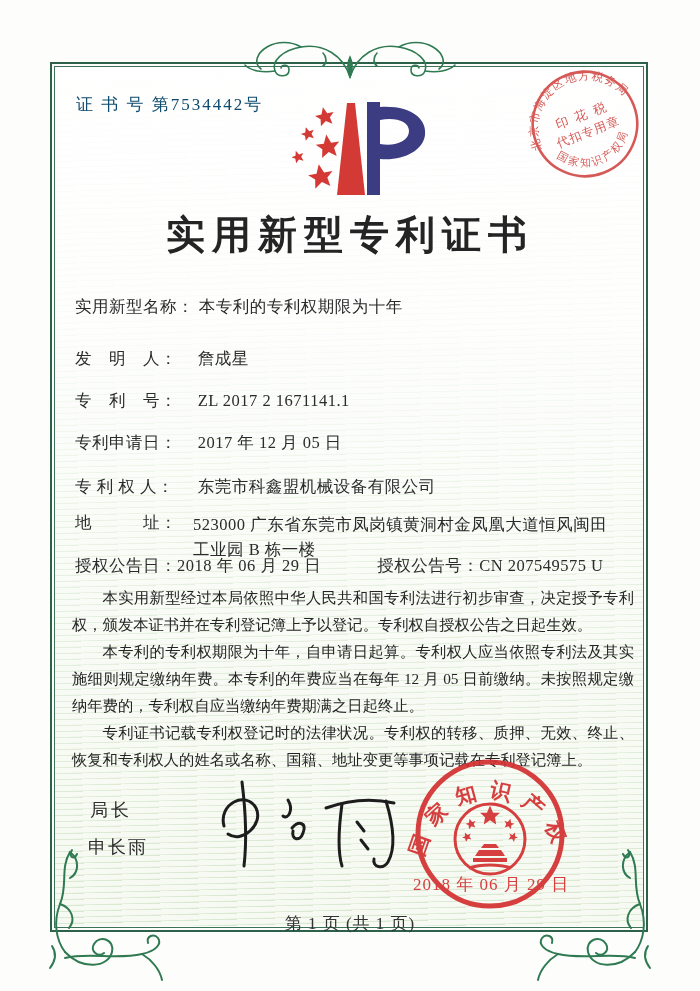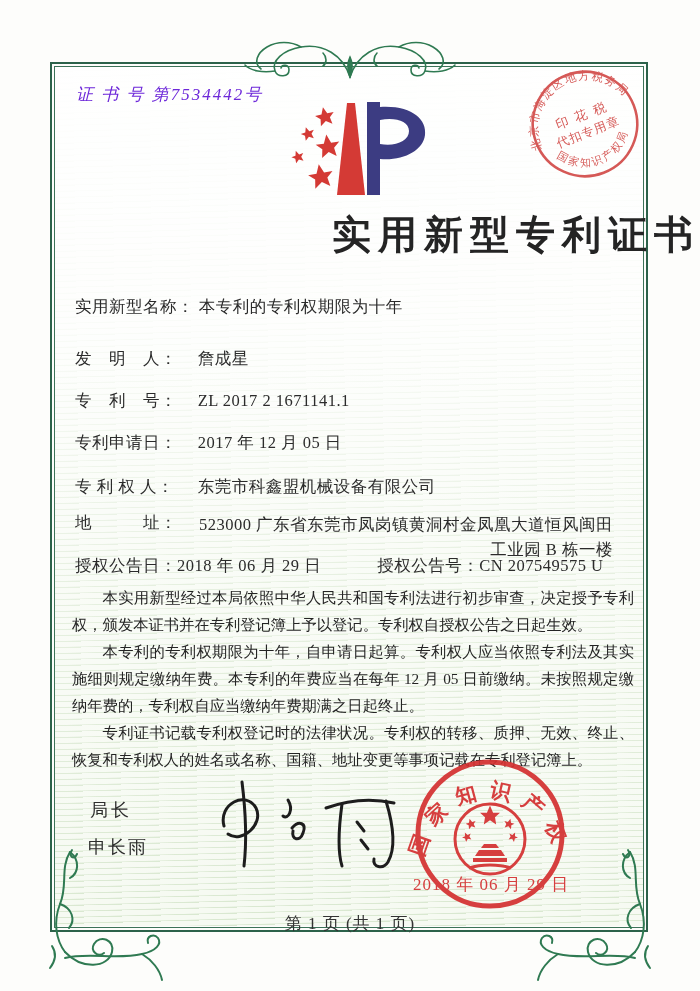--- a/index.html
+++ b/index.html
@@ -14,25 +14,25 @@
   .frame-inner{position:absolute;inset:2px;border:1px solid #3c7258;}
   
   .guilloche{
     position:absolute;left:54px;top:66px;width:590px;height:860px;z-index:0;
     background:
       linear-gradient(180deg, rgba(255,255,255,.97) 0%, rgba(255,255,255,.85) 30%, rgba(255,255,255,.35) 60%, rgba(244,250,240,0) 100%),
       repeating-linear-gradient(178.5deg,#f6faf2 0px,#f6faf2 4.6px,#d9e8d0 5.4px,#d9e8d0 6px),
       #eef5e9;
   }
   .txt{position:absolute;z-index:3;}
-  .cert-no{left:76px;top:83px;font-size:17px;letter-spacing:2px;color:#6d28d9;font-style:italic;}
-  .title{left:0;right:0;top:208px;text-align:right;font-size:39px;font-weight:bold;letter-spacing:7px;color:#242424;}
+  .cert-no{left:76px;top:93px;font-size:17px;letter-spacing:2px;color:#0c4a6e;}
+  .title{left:0;right:0;top:208px;text-align:center;font-size:39px;font-weight:bold;letter-spacing:7px;color:#242424;}
   .row{position:absolute;left:75px;z-index:3;font-size:16.5px;letter-spacing:.5px;white-space:nowrap;color:#2b2b2b;}
   .row .lbl{display:inline-block;min-width:118px;}
-  .addr-val{display:inline-block;vertical-align:top;white-space:normal;width:420px;line-height:25px;text-align:right;}
+  .addr-val{display:inline-block;vertical-align:top;white-space:normal;width:420px;line-height:25px;}
   .grant-gap{display:inline-block;width:56px;}
   .paras{position:absolute;left:72px;top:584px;width:562px;z-index:3;font-size:15.3px;line-height:27px;text-align:justify;color:#242424;}
   .paras p{margin:0;text-indent:2em;}
   .sig-title{left:90px;top:798px;font-size:18px;letter-spacing:3px;}
   .sig-name{left:88px;top:835px;font-size:18px;letter-spacing:2px;}
   .footer{left:0;right:0;top:912px;text-align:center;font-size:17px;letter-spacing:1px;color:#333;}
   .logo{position:absolute;left:281px;top:99px;width:148px;height:100px;z-index:3;}
   .tax-stamp{position:absolute;left:521px;top:60px;width:128px;height:128px;z-index:4;transform:rotate(-21deg);opacity:.88;}
   .seal{position:absolute;left:401px;top:744px;width:178px;height:184px;z-index:4;opacity:.92;}
   .signature{position:absolute;left:196px;top:774px;width:215px;height:96px;z-index:4;}

